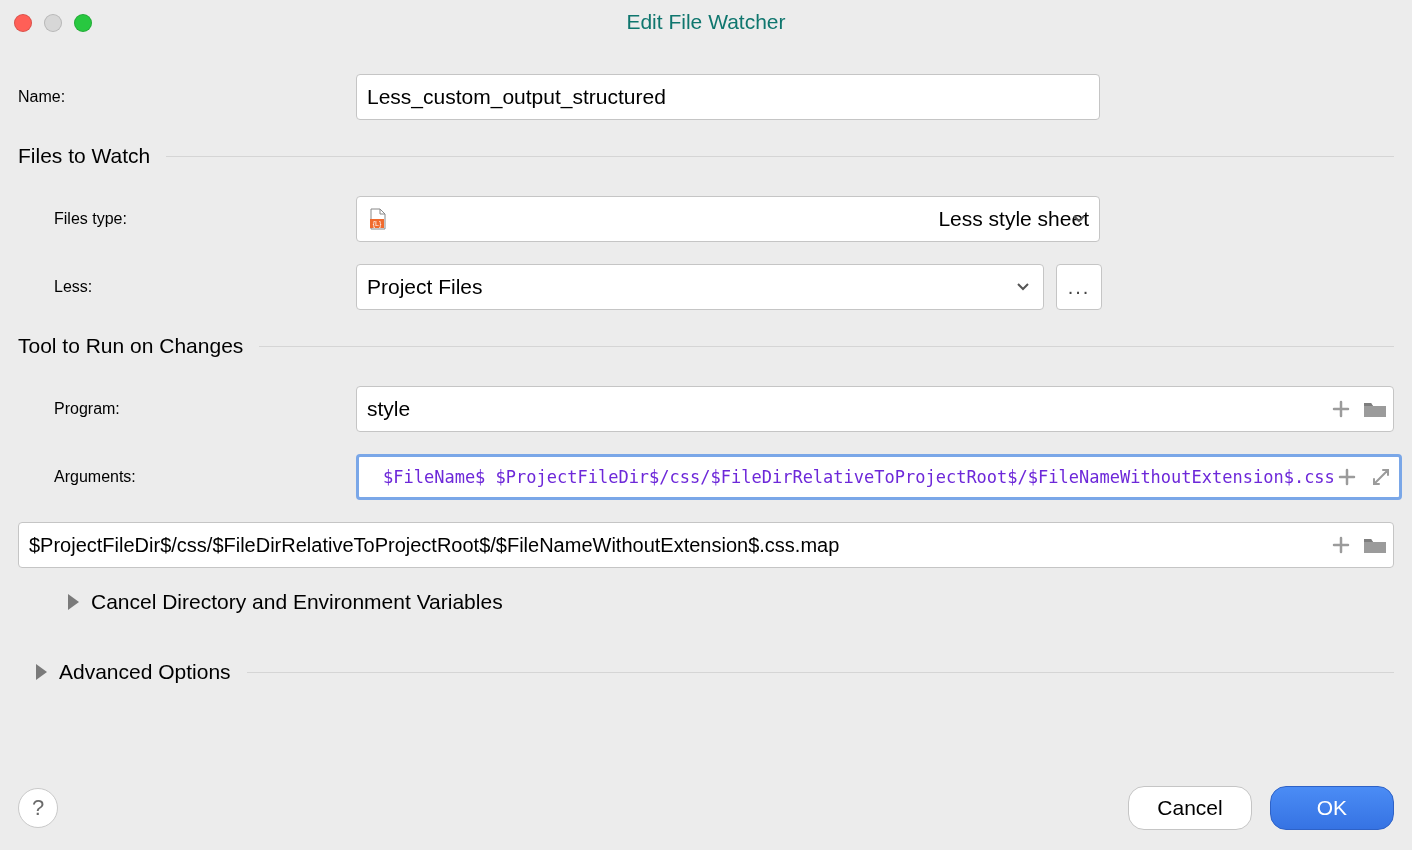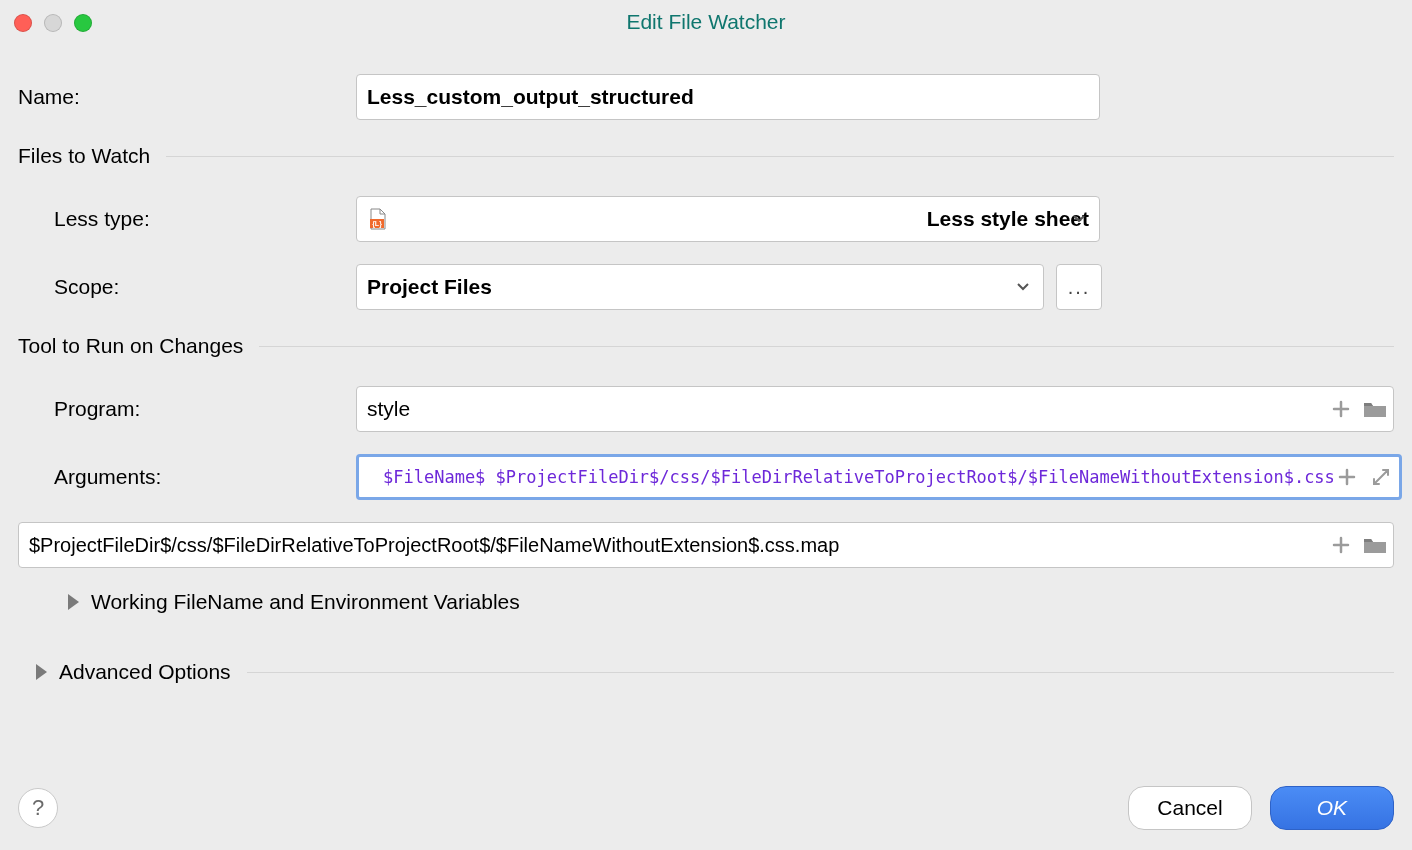--- a/index.html
+++ b/index.html
@@ -39,35 +39,34 @@
   .content { padding: 10px 18px 0 18px; }
   .row {
     display: flex;
     align-items: center;
     margin-bottom: 22px;
   }
   .label-col {
     width: 338px;
     flex-shrink: 0;
     padding-left: 0;
-    font-size: 21px;
+    font-size: 16px;
   }
   .label-col.indent { padding-left: 36px; }
   .field-col { flex: 1; display: flex; align-items: center; gap: 12px; }
 
   .text-input, .combo, .text-input-wicons {
     height: 46px;
     background: #fff;
     border: 1px solid #c5c5c5;
     border-radius: 4px;
     padding: 0 10px;
     font-size: 21px;
     display: flex;
     align-items: center;
-    font-weight: bold;
   }
   .text-input { width: 744px; }
   .combo {
     width: 744px;
     position: relative;
     justify-content: space-between;
   }
   .combo.wide { width: 688px; }
   .combo .chev {
     position: absolute; right: 12px; top: 50%; transform: translateY(-50%);
@@ -140,21 +139,21 @@
     color:#6a6a6a; font-size:22px;
   }
   .footer-spacer { flex:1; }
   .btn {
     height:44px; border-radius:16px; padding:0 28px;
     font-size:21px; display:flex; align-items:center; justify-content:center;
     border:1px solid #c5c5c5; background:#fff; margin-left:18px;
   }
   .btn.primary {
     background: linear-gradient(#4b8cf5,#3673e3);
-    border:1px solid #2e62c7; color:#fff; padding:0 46px;font-style:italic;
+    border:1px solid #2e62c7; color:#fff; padding:0 46px;
   }
 </style>
 </head>
 <body>
 
 <div class="titlebar">
   <div class="traffic-lights">
     <div class="tl red"></div>
     <div class="tl gray"></div>
     <div class="tl green"></div>
@@ -172,21 +171,21 @@
       </div>
     </div>
   </div>
 
   <div class="section-header">
     <div class="section-title">Files to Watch</div>
     <div class="section-rule"></div>
   </div>
 
   <div class="row">
-    <div class="label-col indent">Less type:</div>
+    <div class="label-col indent">Files type:</div>
     <div class="field-col">
       <div class="combo">
         <span class="filetype-icon">
           <svg width="22" height="22" viewBox="0 0 22 22">
             <path d="M4 1h9l5 5v15H4z" fill="#fff" stroke="#888" stroke-width="1"></path>
             <path d="M13 1v5h5" fill="none" stroke="#888" stroke-width="1"></path>
             <rect x="3" y="11" width="14" height="9" fill="#f06a2d"></rect>
             <text x="10" y="18" text-anchor="middle" font-size="7" fill="#fff" font-family="Arial">{L}</text>
           </svg>
         </span>
@@ -194,21 +193,21 @@
         <span class="chev">
           <svg width="16" height="16" viewBox="0 0 16 16">
               <path d="M3 6l5 5 5-5" fill="none" stroke="#555" stroke-width="2"></path>
             </svg>
         </span>
       </div>
     </div>
   </div>
 
   <div class="row">
-    <div class="label-col indent">Scope:</div>
+    <div class="label-col indent">Less:</div>
     <div class="field-col">
       <div class="combo wide">
         <span>Project Files</span>
         <span class="chev">
           <svg width="16" height="16" viewBox="0 0 16 16">
               <path d="M3 6l5 5 5-5" fill="none" stroke="#555" stroke-width="2"></path>
             </svg>
         </span>
       </div>
       <div class="dots-btn">
@@ -275,21 +274,21 @@
               <path d="M1 4h7l2 3h13v11H1z" fill="#9b9b9b"></path>
               <path d="M1 4h7l2 3H1z" fill="#7e7e7e"></path>
             </svg>
         </span>
       </div>
     </div>
   </div>
 
   <div class="collapsible">
     <div class="chev-right"></div>
-    <span>Working FileName and Environment Variables</span>
+    <span>Cancel Directory and Environment Variables</span>
   </div>
 
   <div class="adv-row">
     <div class="chev-right" style="margin-right:12px;"></div>
     <div class="section-title">Advanced Options</div>
     <div class="section-rule"></div>
   </div>
 
 </div>
 

